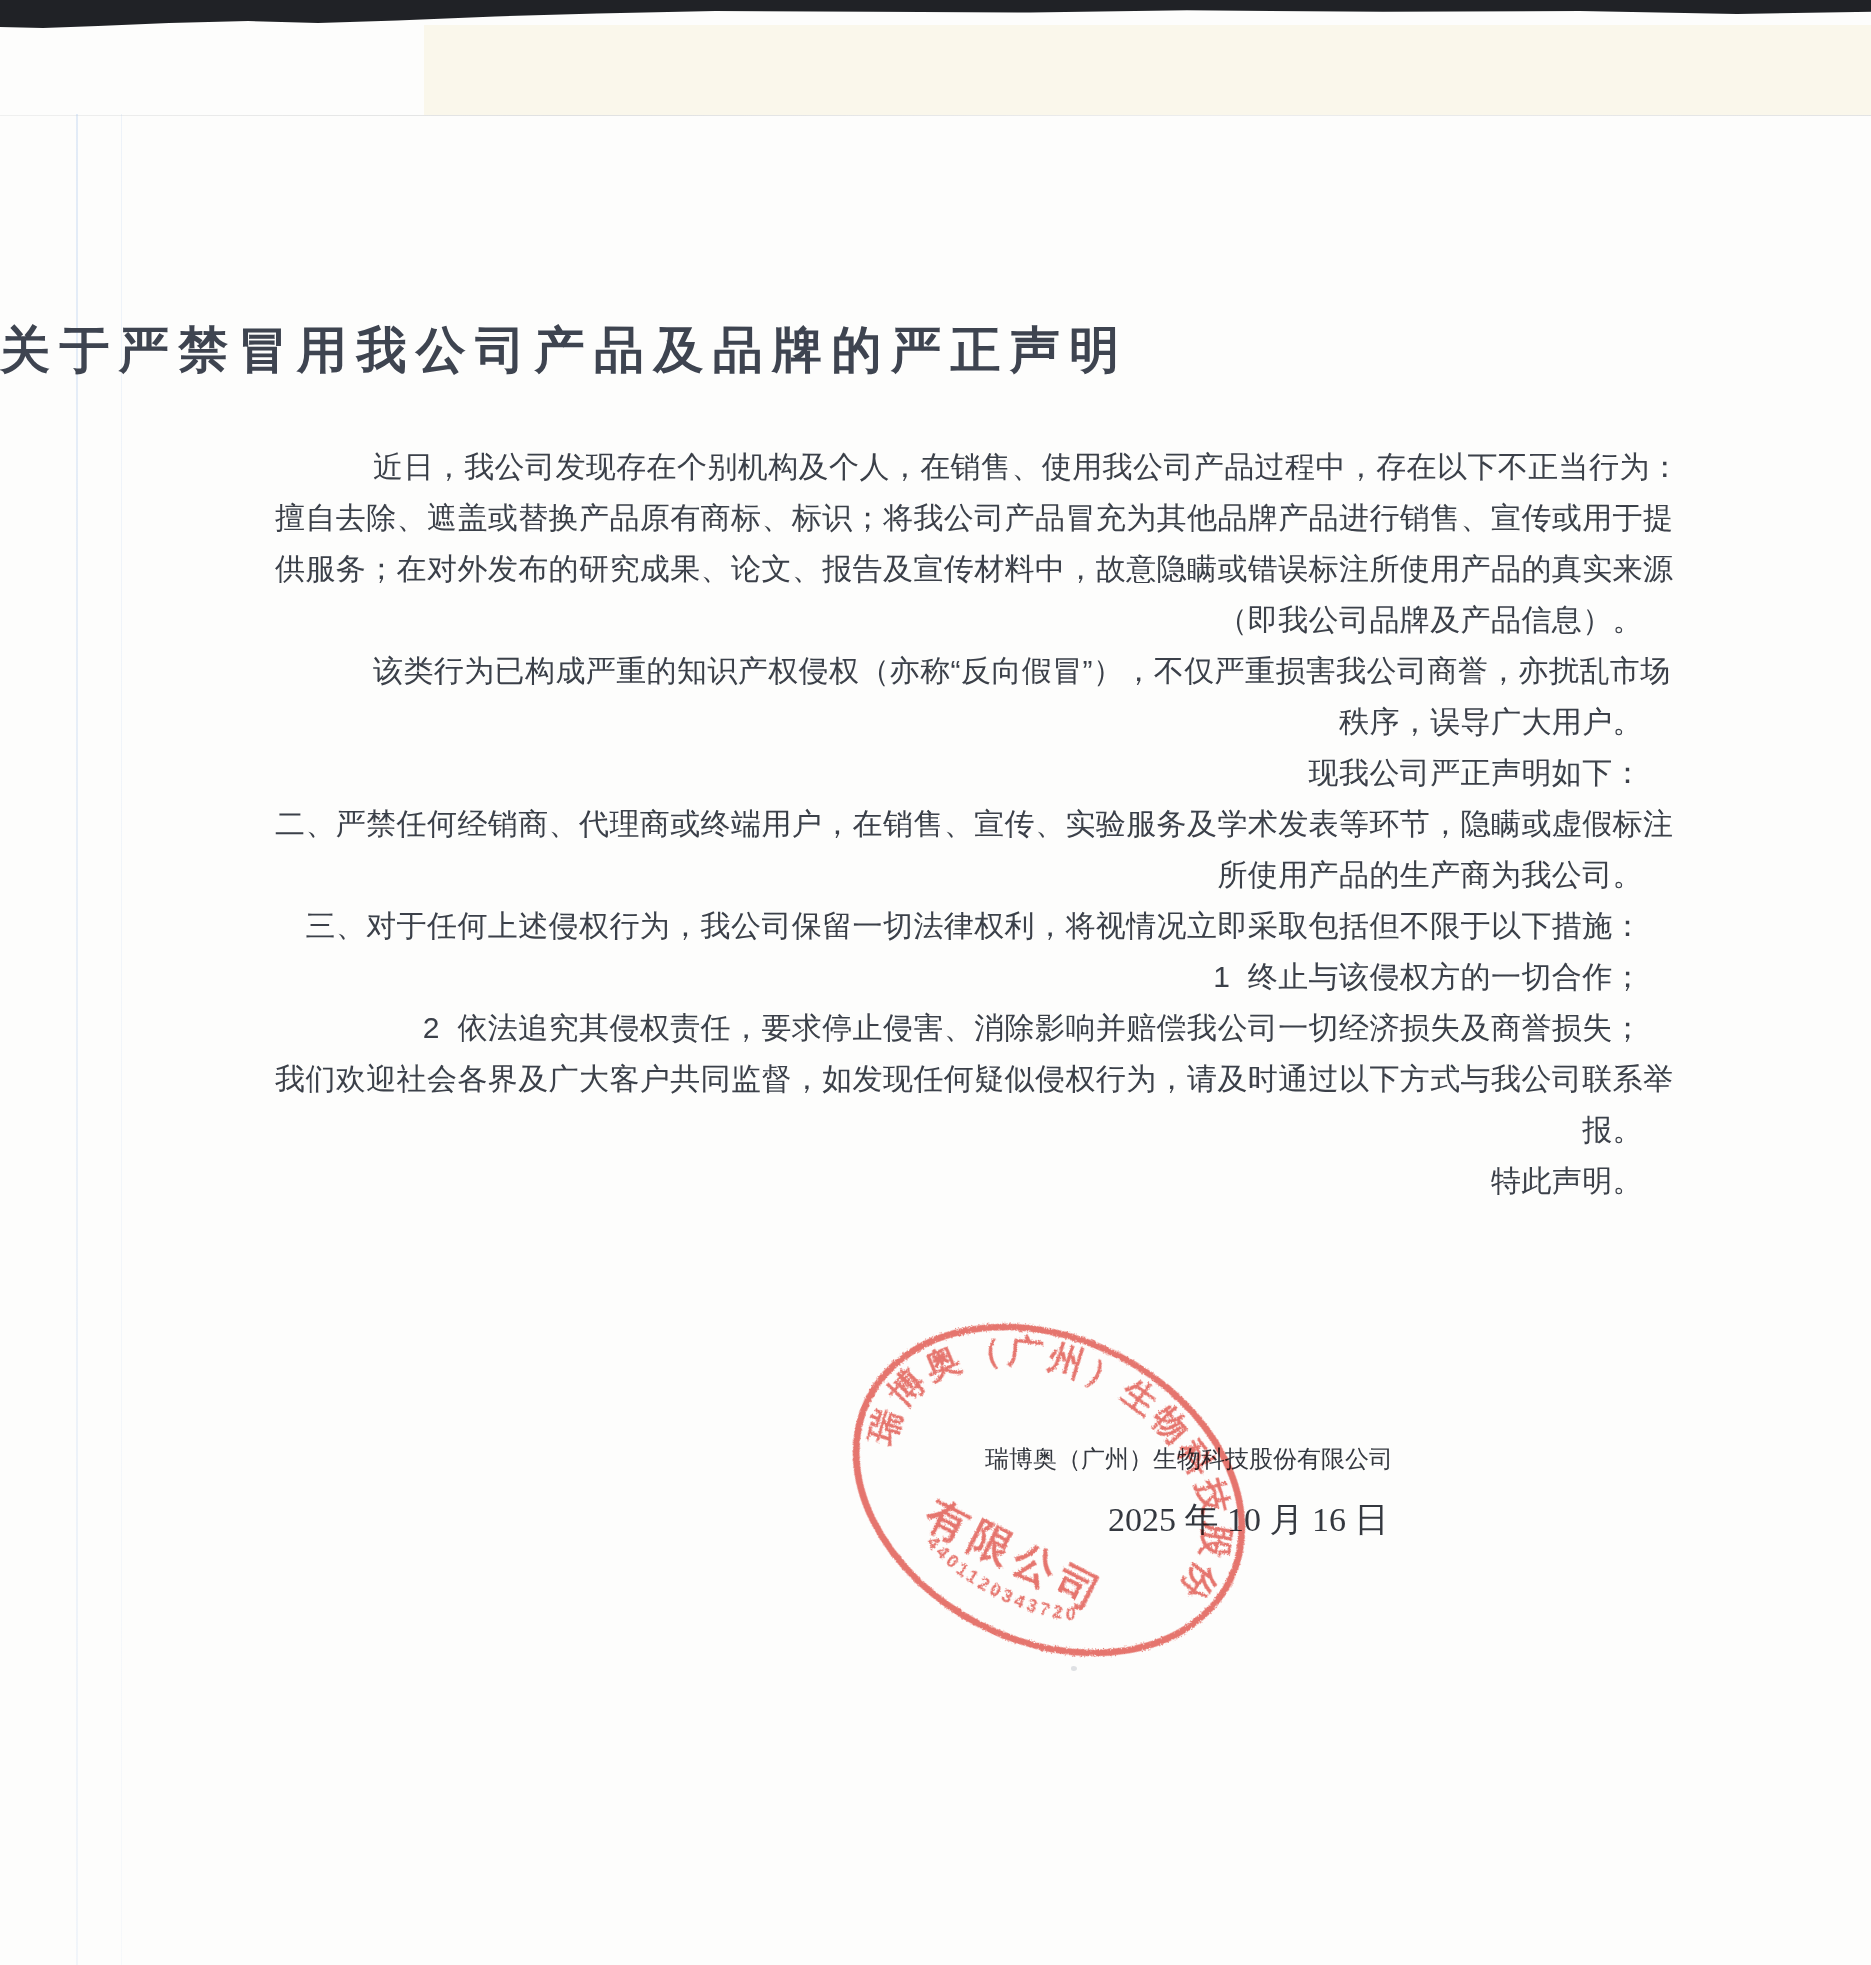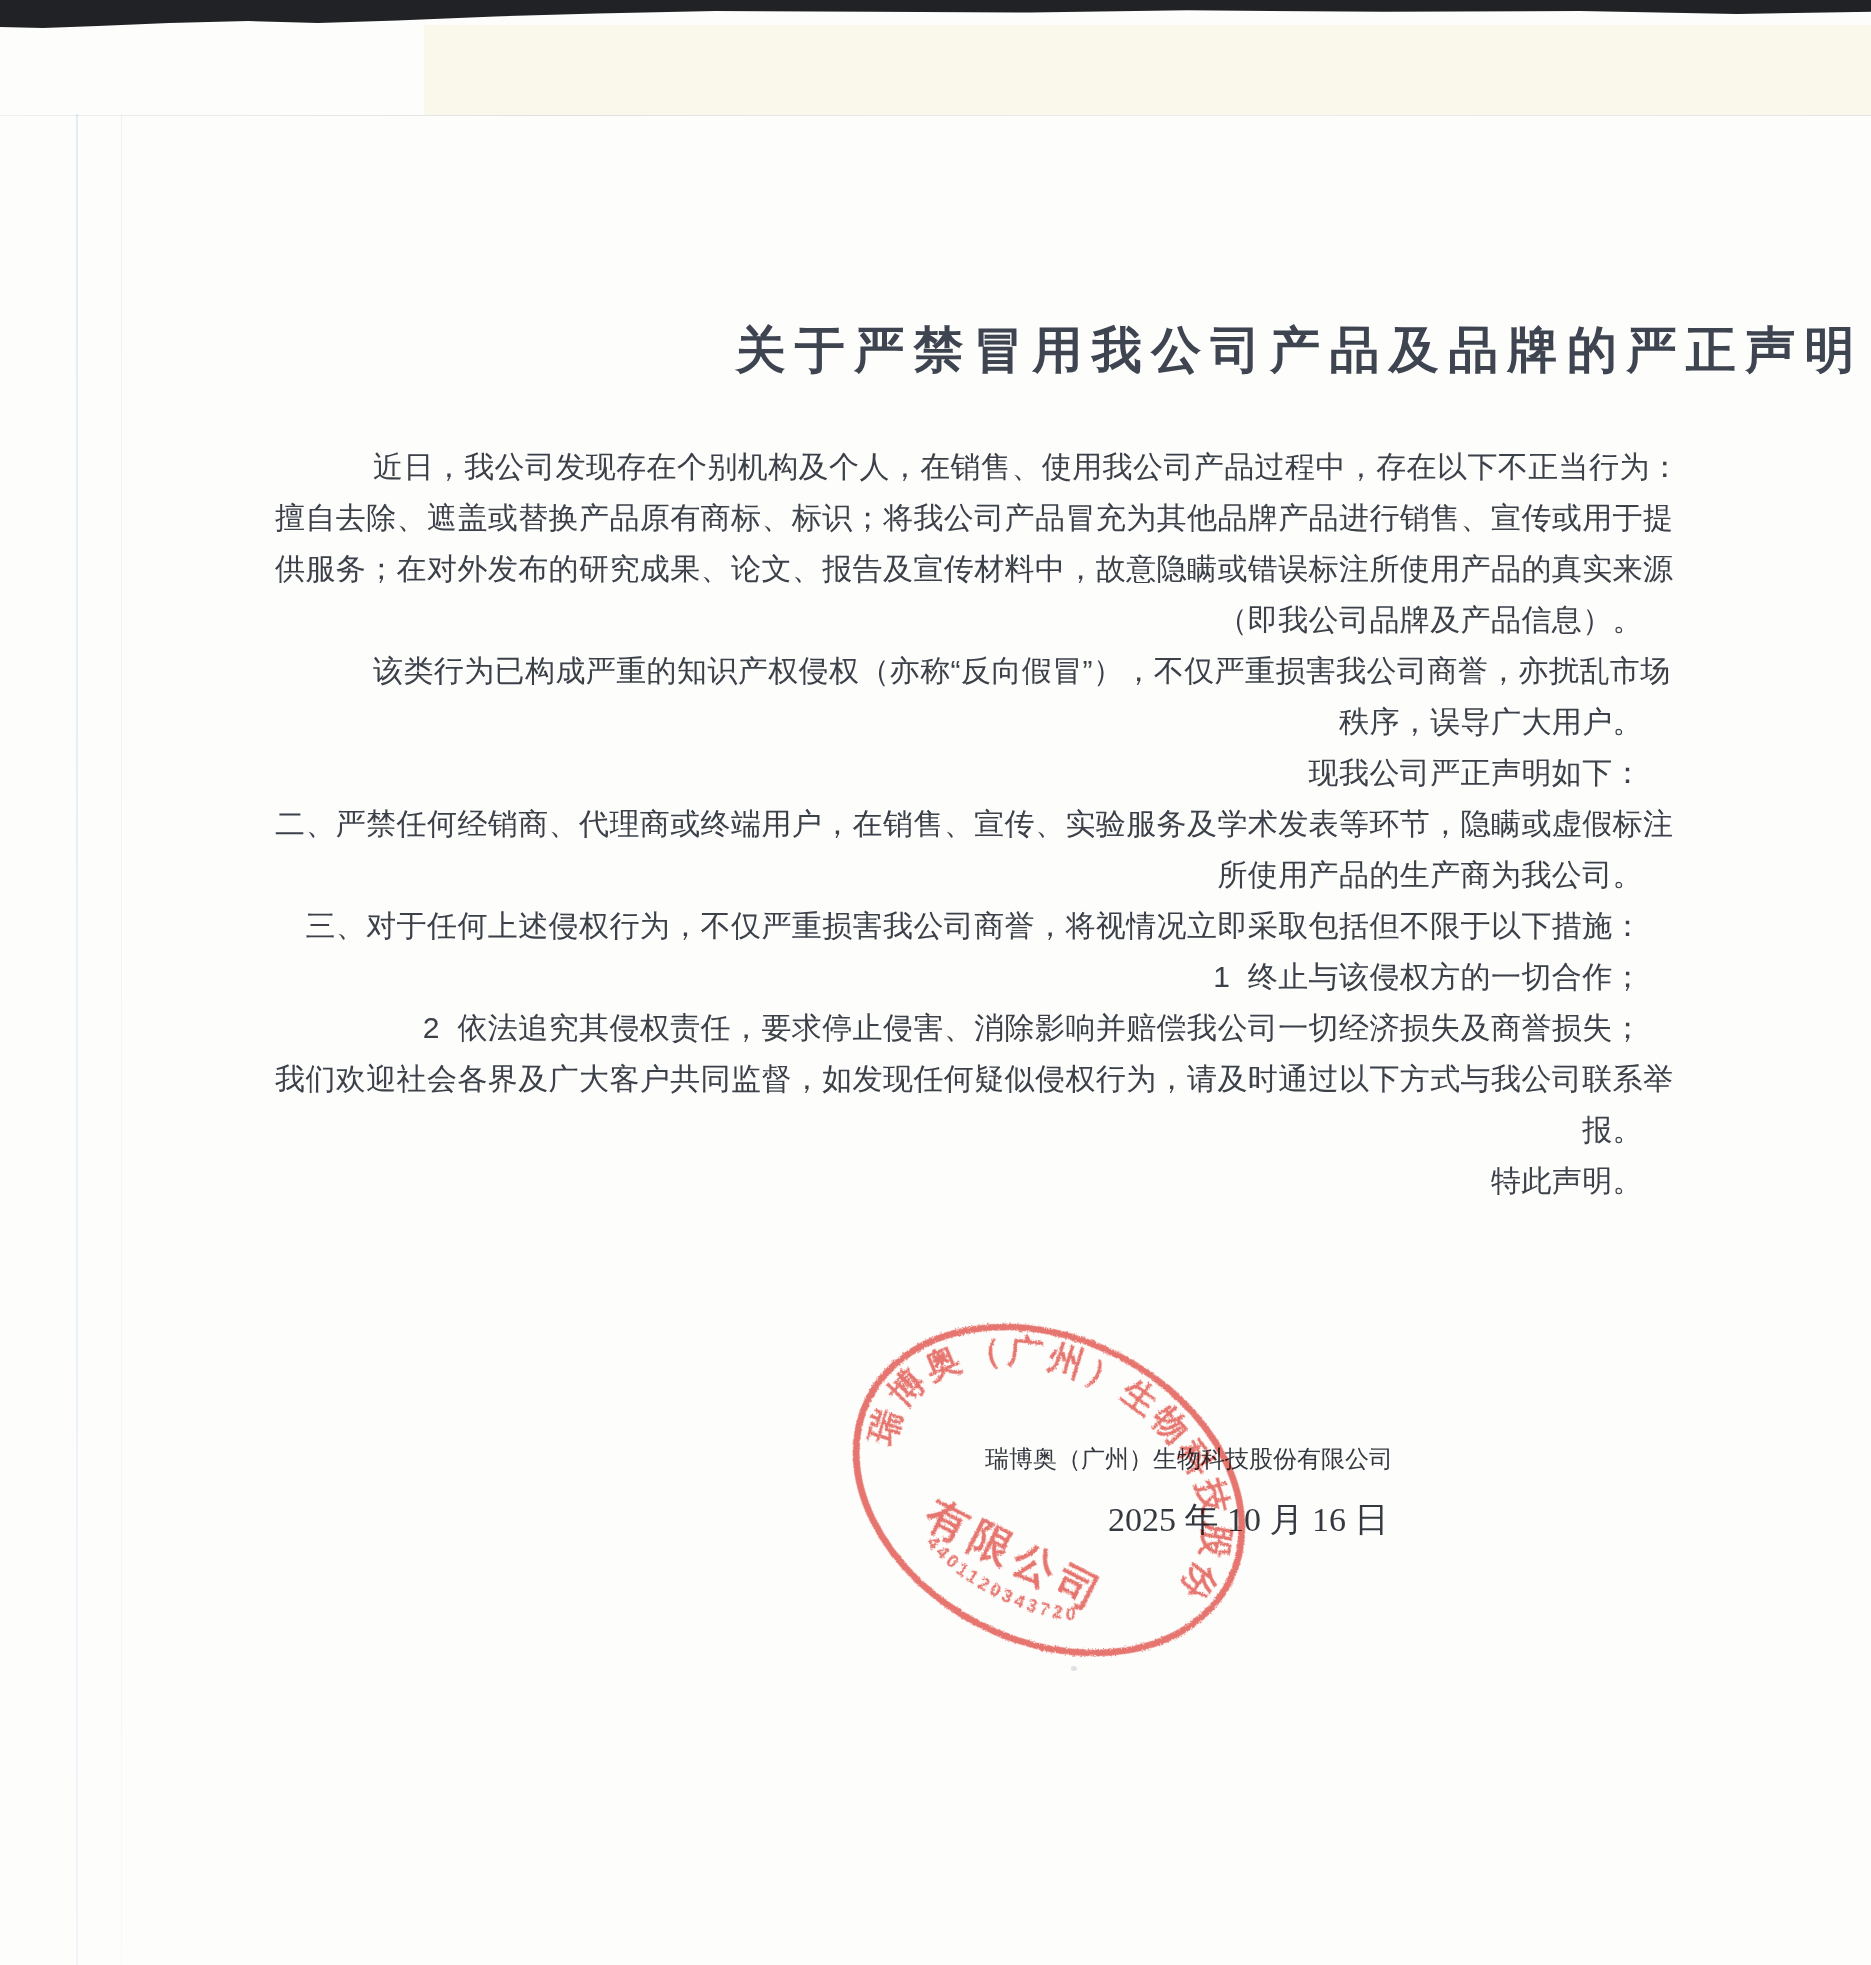--- a/index.html
+++ b/index.html
@@ -28,21 +28,21 @@
   }
   .streak{position:absolute;top:114px;bottom:0;background:linear-gradient(180deg,rgba(165,195,235,.30),rgba(165,195,235,.08));}
   .streak.s1{left:76px;width:1.6px;}
   .streak.s2{left:121px;width:1.2px;opacity:.6;}
   .speck{position:absolute;background:#9aa1ac;border-radius:40% 60% 55% 45%;opacity:.45;}
   .speck.k4{left:1071px;top:1666px;width:6.3px;height:4.7px;opacity:.3;}
 
   
   .doc-title{
     position:absolute;top:317px;left:0;width:1864px;
-    text-align:right;font-size:50px;font-weight:600;letter-spacing:9.4px;
+    text-align:left;font-size:50px;font-weight:600;letter-spacing:9.4px;
     color:#3e4450;white-space:pre;
   }
   .body-block{position:absolute;left:275px;top:441px;width:1368px;}
   .line{
     display:block;height:51px;line-height:51px;
     font-size:30px;white-space:pre;color:#3b4049;
     letter-spacing:0.4px;
     text-align:right;
   }
   .i1{padding-left:98px;}
@@ -78,21 +78,21 @@
 <div class="body-block">
   <div class="line i1">近日，我公司发现存在个别机构及个人，在销售、使用我公司产品过程中，存在以下不正当行为：</div>
   <div class="line">擅自去除、遮盖或替换产品原有商标、标识；将我公司产品冒充为其他品牌产品进行销售、宣传或用于提</div>
   <div class="line">供服务；在对外发布的研究成果、论文、报告及宣传材料中，故意隐瞒或错误标注所使用产品的真实来源</div>
   <div class="line">（即我公司品牌及产品信息）。</div>
   <div class="line i1">该类行为已构成严重的知识产权侵权（亦称“反向假冒”），不仅严重损害我公司商誉，亦扰乱市场</div>
   <div class="line">秩序，误导广大用户。</div>
   <div class="line i1">现我公司严正声明如下：</div>
   <div class="line">二、严禁任何经销商、代理商或终端用户，在销售、宣传、实验服务及学术发表等环节，隐瞒或虚假标注</div>
   <div class="line">所使用产品的生产商为我公司。</div>
-  <div class="line">三、对于任何上述侵权行为，不仅严重损害我公司商誉，将视情况立即采取包括但不限于以下措施：</div>
+  <div class="line">三、对于任何上述侵权行为，我公司保留一切法律权利，将视情况立即采取包括但不限于以下措施：</div>
   <div class="line i1">1  终止与该侵权方的一切合作；</div>
   <div class="line i1">2  依法追究其侵权责任，要求停止侵害、消除影响并赔偿我公司一切经济损失及商誉损失；</div>
   <div class="line">我们欢迎社会各界及广大客户共同监督，如发现任何疑似侵权行为，请及时通过以下方式与我公司联系举</div>
   <div class="line">报。</div>
   <div class="line i1">特此声明。</div>
 </div>
 
 <div class="sig-company">瑞博奥（广州）生物科技股份有限公司</div>
 <div class="sig-date">2025 年 10 月 16 日</div>
 

